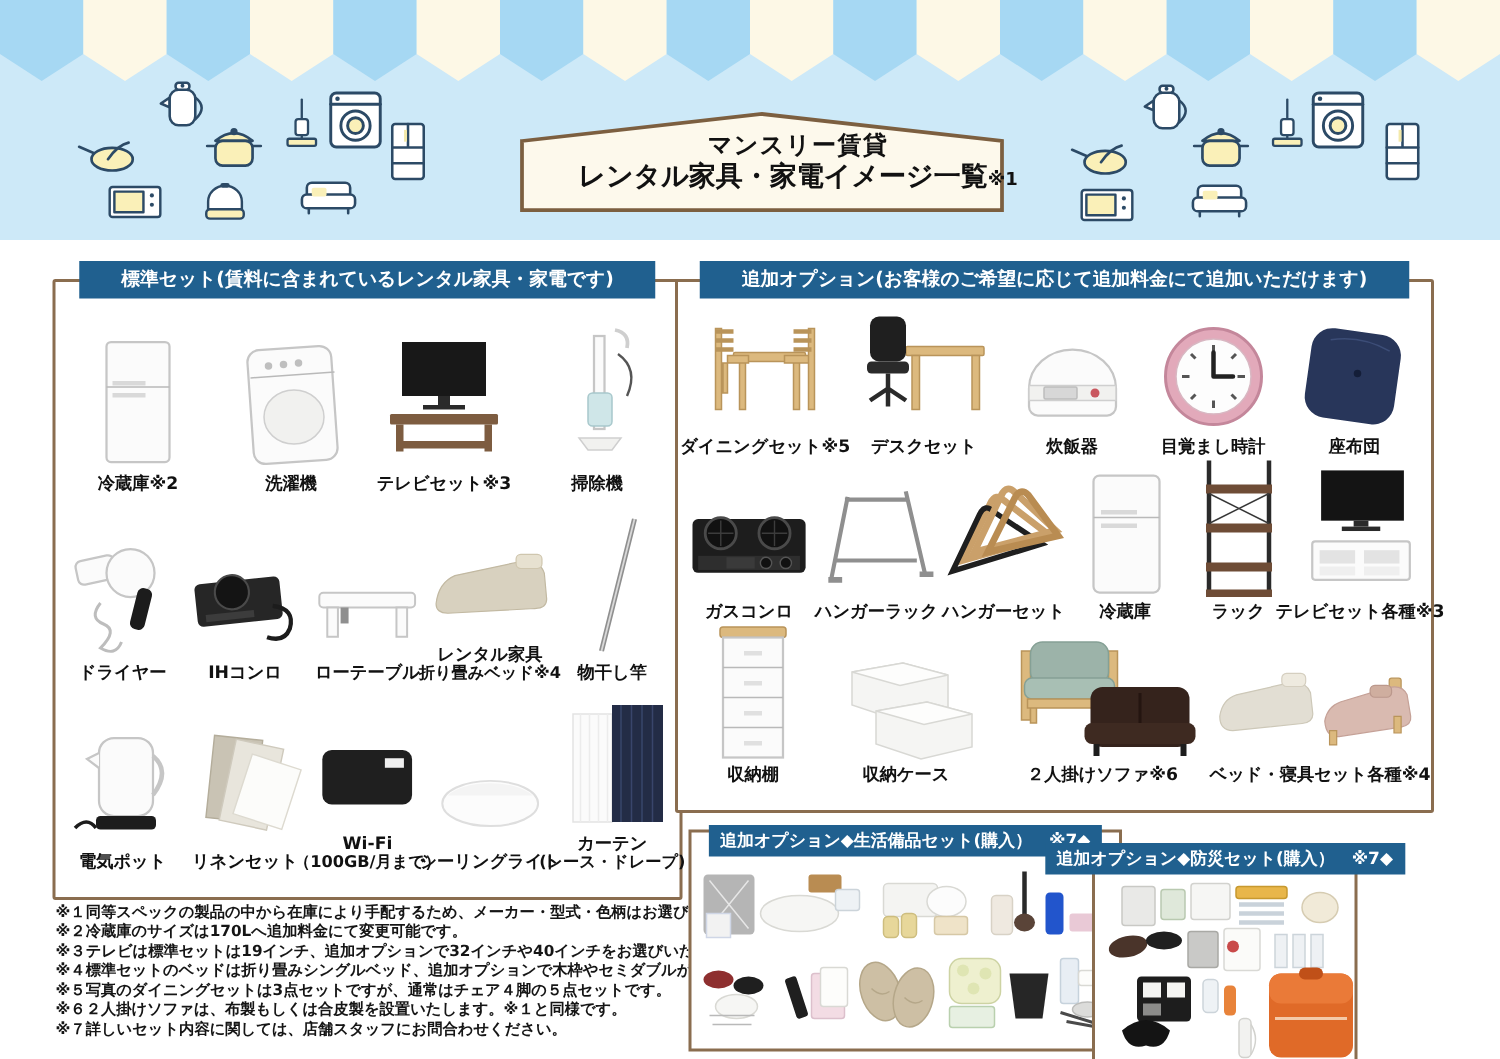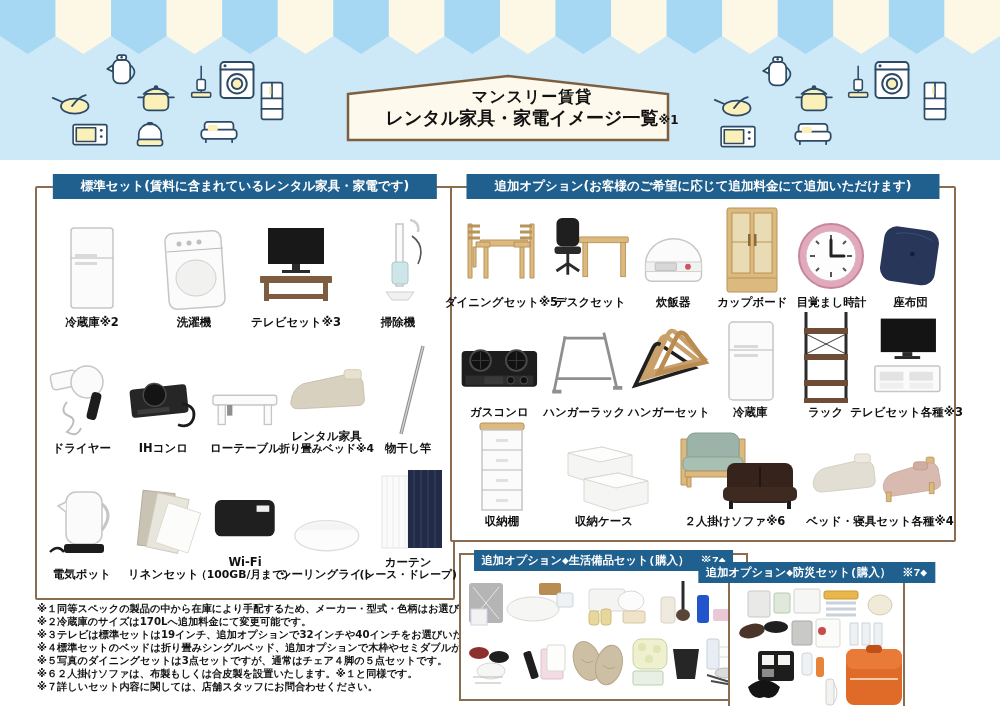--- a/index.html
+++ b/index.html
@@ -29,21 +29,21 @@
   .cap2{display:block;font-size:10.8px;}
   
   .footnotes{position:absolute;left:37px;top:603px;width:424px;font-size:10.2px;font-weight:bold;
              line-height:1.27;color:#151515;}
   .footnotes p{margin:0;white-space:nowrap;}
   
   .mini-box{position:absolute;border:2px solid #8a6d4f;background:#fff;box-sizing:border-box;}
   .box-life{left:459px;top:553px;width:289px;height:148px;}
   .box-bousai{left:728px;top:553px;width:177px;height:148px;margin-top:12px;}
   .mini-head{position:absolute;top:-5px;left:50%;transform:translateX(-50%);background:#20608f;color:#fff;
-             font-size:11.3px;font-weight:bold;padding:3px 8px;white-space:nowrap;font-family:Liberation Mono, monospace;}
+             font-size:11.3px;font-weight:bold;padding:3px 8px;white-space:nowrap;}
   
   .pw{fill:#fbfbfb;stroke:#c6c6c6;stroke-width:1.5;}
   .pw2{fill:#f1f1ef;stroke:#cfcfcf;stroke-width:1;}
   .wd{fill:#dcb97e;stroke:#b9945a;stroke-width:1;}
   .wdd{fill:#6e4c36;}
   .mt{stroke:#9a9a9a;stroke-width:2.5;fill:none;}
   .ln{stroke:#b9b9b9;stroke-width:1;fill:none;}
   .ico{stroke:#2c4a66;stroke-width:2.6;fill:none;stroke-linecap:round;stroke-linejoin:round;}
   .icy{fill:#faf0b8;}
   .icw{fill:#ffffff;}
@@ -408,34 +408,20 @@
         <div class="cell">
           <div class="ph">
               <svg width="82" height="72" viewBox="0 0 82 72">
             <path class="pw" d="M12 40 a29 26 0 0 1 58 0 v12 a6 6 0 0 1 -6 6 h-46 a6 6 0 0 1 -6 -6 z"></path>
             <rect class="pw2" x="12" y="38" width="58" height="10"></rect>
             <rect x="22" y="39" width="22" height="8" rx="1" fill="#d7d7d7" stroke="#bdbdbd"></rect>
             <circle cx="56" cy="43" r="3" fill="#c9575f"></circle>
           </svg>
             </div>
           <div class="cap"><span>炊飯器</span></div>
-        </div>
-        <div class="cell">
-          <div class="ph">
-              <svg width="74" height="92" viewBox="0 0 74 92">
-            <rect class="wd" x="12" y="4" width="50" height="84" rx="2"></rect>
-            <rect x="17" y="9" width="18" height="60" fill="#e9dcb4" stroke="#b9945a"></rect>
-            <rect x="39" y="9" width="18" height="60" fill="#e9dcb4" stroke="#b9945a"></rect>
-            <path d="M17 38 h18 M39 38 h18" stroke="#b9945a"></path>
-            <rect x="33" y="30" width="2.5" height="12" fill="#8c6a38"></rect>
-                <rect x="39" y="30" width="2.5" height="12" fill="#8c6a38"></rect>
-            <path d="M12 74 h50" stroke="#b9945a"></path>
-          </svg>
-            </div>
-          <div class="cap"><span>カップボード</span></div>
         </div>
         <div class="cell">
           <div class="ph">
               <svg width="78" height="80" viewBox="0 0 78 80">
             <circle cx="39" cy="40" r="32" fill="#e2a9ba" stroke="#c4879b" stroke-width="2"></circle>
             <circle cx="39" cy="40" r="25" fill="#fdfdfd" stroke="#d8b7c2"></circle>
             <path d="M39 19 v5 M39 56 v5 M18 40 h5 M55 40 h5 M24 25 l3 3 M54 25 l-3 3 M24 55 l3 -3 M54 55 l-3 -3" stroke="#555" stroke-width="2"></path>
             <path d="M39 40 L39 24 M39 40 L52 40" stroke="#222" stroke-width="3" stroke-linecap="round"></path>
           </svg>
             </div>

